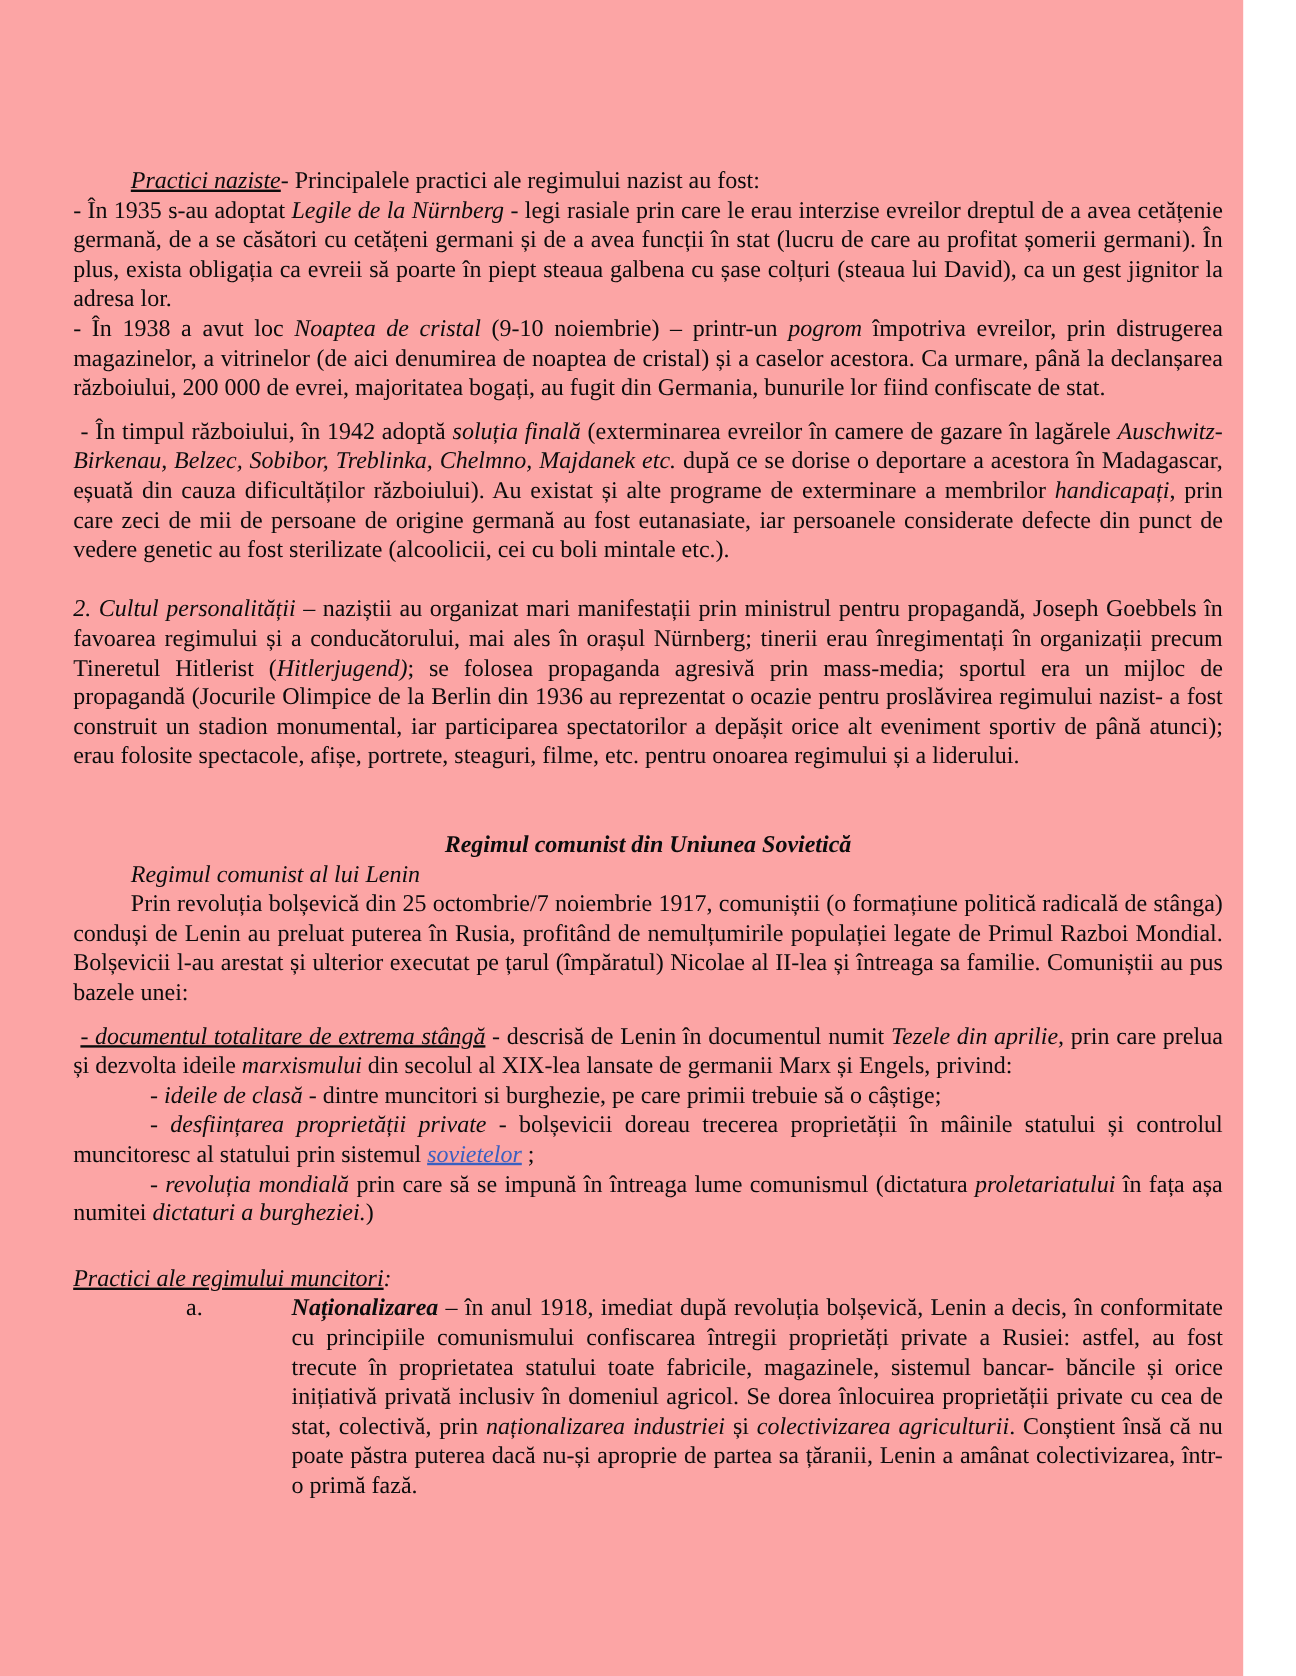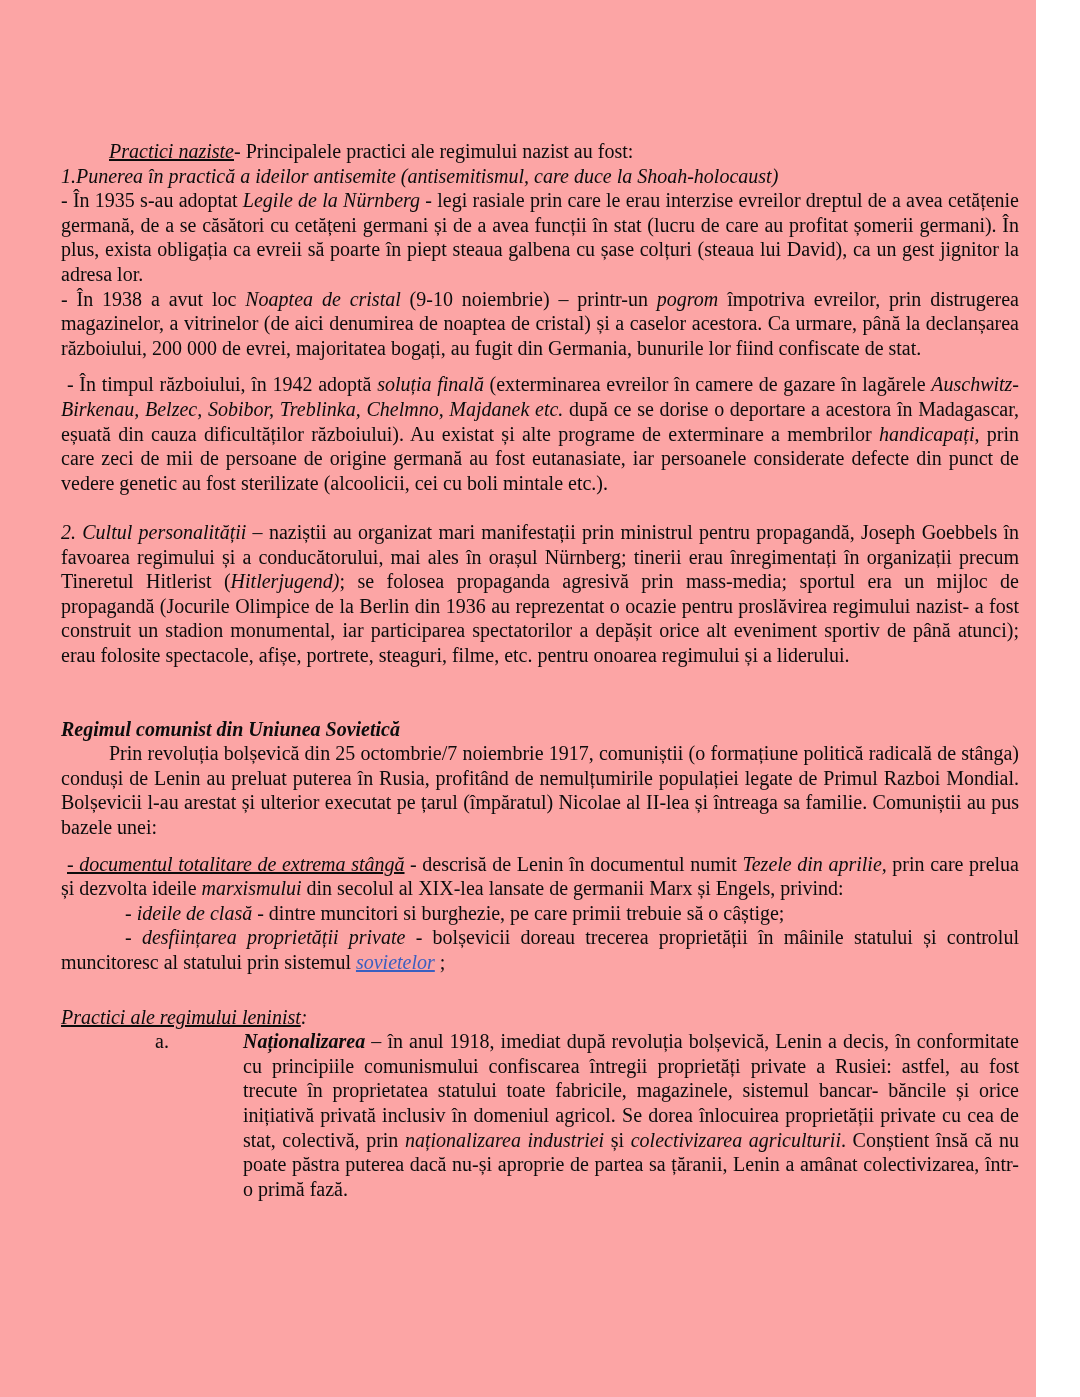--- a/index.html
+++ b/index.html
@@ -7,66 +7,67 @@
         font-family:Liberation Serif, serif;color:#0c0c0c;}
   .doc{position:absolute;left:61px;top:139px;width:958px;font-size:20px;line-height:24.6px;
        text-align:justify;}
   p{margin:0;padding:0;}
   .it{font-style:italic;}
   .bi{font-style:italic;font-weight:bold;}
   .un{text-decoration:underline;}
   .ind48{text-indent:48px;}
   .ind64{text-indent:64px;}
   .ind6{text-indent:6px;margin-top:12px;}
-  .center{text-align:left;text-indent:0;}
+  .center{text-align:center;text-indent:0;}
   .sp1{height:24.6px;}
   .sp2{height:49.2px;}
   .sp3{height:30px;}
   .list-item{position:relative;margin-left:182px;}
   .list-item .marker{position:absolute;left:-88px;top:0;font-style:normal;}
   .doclink{color:#3a5fc0;font-style:italic;text-decoration:underline;cursor:pointer;}
 </style>
 </head>
 <body>
 
 <div class="page">
   <div class="doc">
 
     <p class="ind48"><span class="it un">Practici naziste</span><span>- Principalele practici ale regimului nazist au fost:</span></p>
 
-    <p class="it"><span>1.Punerea în practică a ideilor antisemite (antisemitismul, care duce la Shoah-holocaust)</span></p>
 
     <p><span>- În 1935 s-au adoptat </span><span class="it">Legile de la Nürnberg</span><span> - legi rasiale prin care le erau interzise evreilor dreptul de a avea cetățenie germană, de a se căsători cu cetățeni germani și de a avea funcții în stat (lucru de care au profitat șomerii germani). În plus, exista obligația ca evreii să poarte în piept steaua galbena cu șase colțuri (steaua lui David), ca un gest jignitor la adresa lor.</span></p>
 
     <p><span>- În 1938 a avut loc </span><span class="it">Noaptea de cristal</span><span> (9-10 noiembrie) – printr-un </span><span class="it">pogrom</span><span> împotriva evreilor, prin distrugerea magazinelor, a vitrinelor (de aici denumirea de noaptea de cristal) și a caselor acestora. Ca urmare, până la declanșarea războiului, 200 000 de evrei, majoritatea bogați, au fugit din Germania, bunurile lor fiind confiscate de stat.</span></p>
 
     <p class="ind6"><span>- În timpul războiului, în 1942 adoptă </span><span class="it">soluția finală</span><span> (exterminarea evreilor în camere de gazare în lagărele </span><span class="it">Auschwitz-Birkenau, Belzec, Sobibor, Treblinka, Chelmno, Majdanek etc.</span><span> după ce se dorise o deportare a acestora în Madagascar, eșuată din cauza dificultăților războiului). Au existat și alte programe de exterminare a membrilor </span><span class="it">handicapați</span><span>, prin care zeci de mii de persoane de origine germană au fost eutanasiate, iar persoanele considerate defecte din punct de vedere genetic au fost sterilizate (alcoolicii, cei cu boli mintale etc.).</span></p>
 
     <div class="sp1"></div>
 
     <p><span class="it">2. Cultul personalității</span><span> – naziștii au organizat mari manifestații prin ministrul pentru propagandă, Joseph Goebbels în favoarea regimului și a conducătorului, mai ales în orașul Nürnberg; tinerii erau înregimentați în organizații precum Tineretul Hitlerist (</span><span class="it">Hitlerjugend)</span><span>; se folosea propaganda agresivă prin mass-media; sportul era un mijloc de propagandă (Jocurile Olimpice de la Berlin din 1936 au reprezentat o ocazie pentru proslăvirea regimului nazist- a fost construit un stadion monumental, iar participarea spectatorilor a depășit orice alt eveniment sportiv de până atunci); erau folosite spectacole, afișe, portrete, steaguri, filme, etc. pentru onoarea regimului și a liderului.</span></p>
 
 
     <div class="sp2"></div>
 
     <p class="center bi"><span>Regimul comunist din Uniunea Sovietică</span></p>
 
+    <p class="ind48 it"><span>Regimul comunist al lui Lenin</span></p>
 
     <p class="ind48"><span>Prin revoluția bolșevică din 25 octombrie/7 noiembrie 1917, comuniștii (o formațiune politică radicală de stânga) conduși de Lenin au preluat puterea în Rusia, profitând de nemulțumirile populației legate de Primul Razboi Mondial. Bolșevicii l-au arestat și ulterior executat pe țarul (împăratul) Nicolae al II-lea și întreaga sa familie. Comuniștii au pus bazele unei:</span></p>
 
     <p class="ind6"><span class="it un">- documentul totalitare de extrema stângă</span><span> - descrisă de Lenin în documentul numit </span><span class="it">Tezele din aprilie,</span><span> prin care prelua și dezvolta ideile </span><span class="it">marxismului</span><span> din secolul al XIX-lea lansate de germanii Marx și Engels, privind:</span></p>
 
     <p class="ind64"><span>- </span><span class="it">ideile de clasă</span><span> - dintre muncitori si burghezie, pe care primii trebuie să o câștige;</span></p>
 
     <p class="ind64"><span>- </span><span class="it">desființarea proprietății private</span><span> - bolșevicii doreau trecerea proprietății în mâinile statului și controlul muncitoresc al statului prin sistemul </span><span class="doclink">sovietelor</span><span> ;</span></p>
 
+    <p class="ind64"><span>- </span><span class="it">revoluția mondială</span><span> prin care să se impună în întreaga lume comunismul (dictatura </span><span class="it">proletariatului</span><span> în fața așa numitei </span><span class="it">dictaturi a burgheziei.</span><span>)</span></p>
 
     <div class="sp3"></div>
 
-    <p><span class="it un">Practici ale regimului leninist</span><span class="it">:</span></p>
+    <p><span class="it un">Practici ale regimului muncitori</span><span class="it">:</span></p>
 
     <div class="list-item">
       <span class="marker">a.</span>
       <div><span class="bi">Naționalizarea</span><span> – în anul 1918, imediat după revoluția bolșevică, Lenin a decis, în conformitate cu principiile comunismului confiscarea întregii proprietăți private a Rusiei: astfel, au fost trecute în proprietatea statului toate fabricile, magazinele, sistemul bancar- băncile și orice inițiativă privată inclusiv în domeniul agricol. Se dorea înlocuirea proprietății private cu cea de stat, colectivă, prin </span><span class="it">naționalizarea industriei</span><span> și </span><span class="it">colectivizarea agriculturii</span><span>. Conștient însă că nu poate păstra puterea dacă nu-și aproprie de partea sa țăranii, Lenin a amânat colectivizarea, într-o primă fază.</span></div>
     </div>
 
   </div>
 </div>
 
 </body></html>

